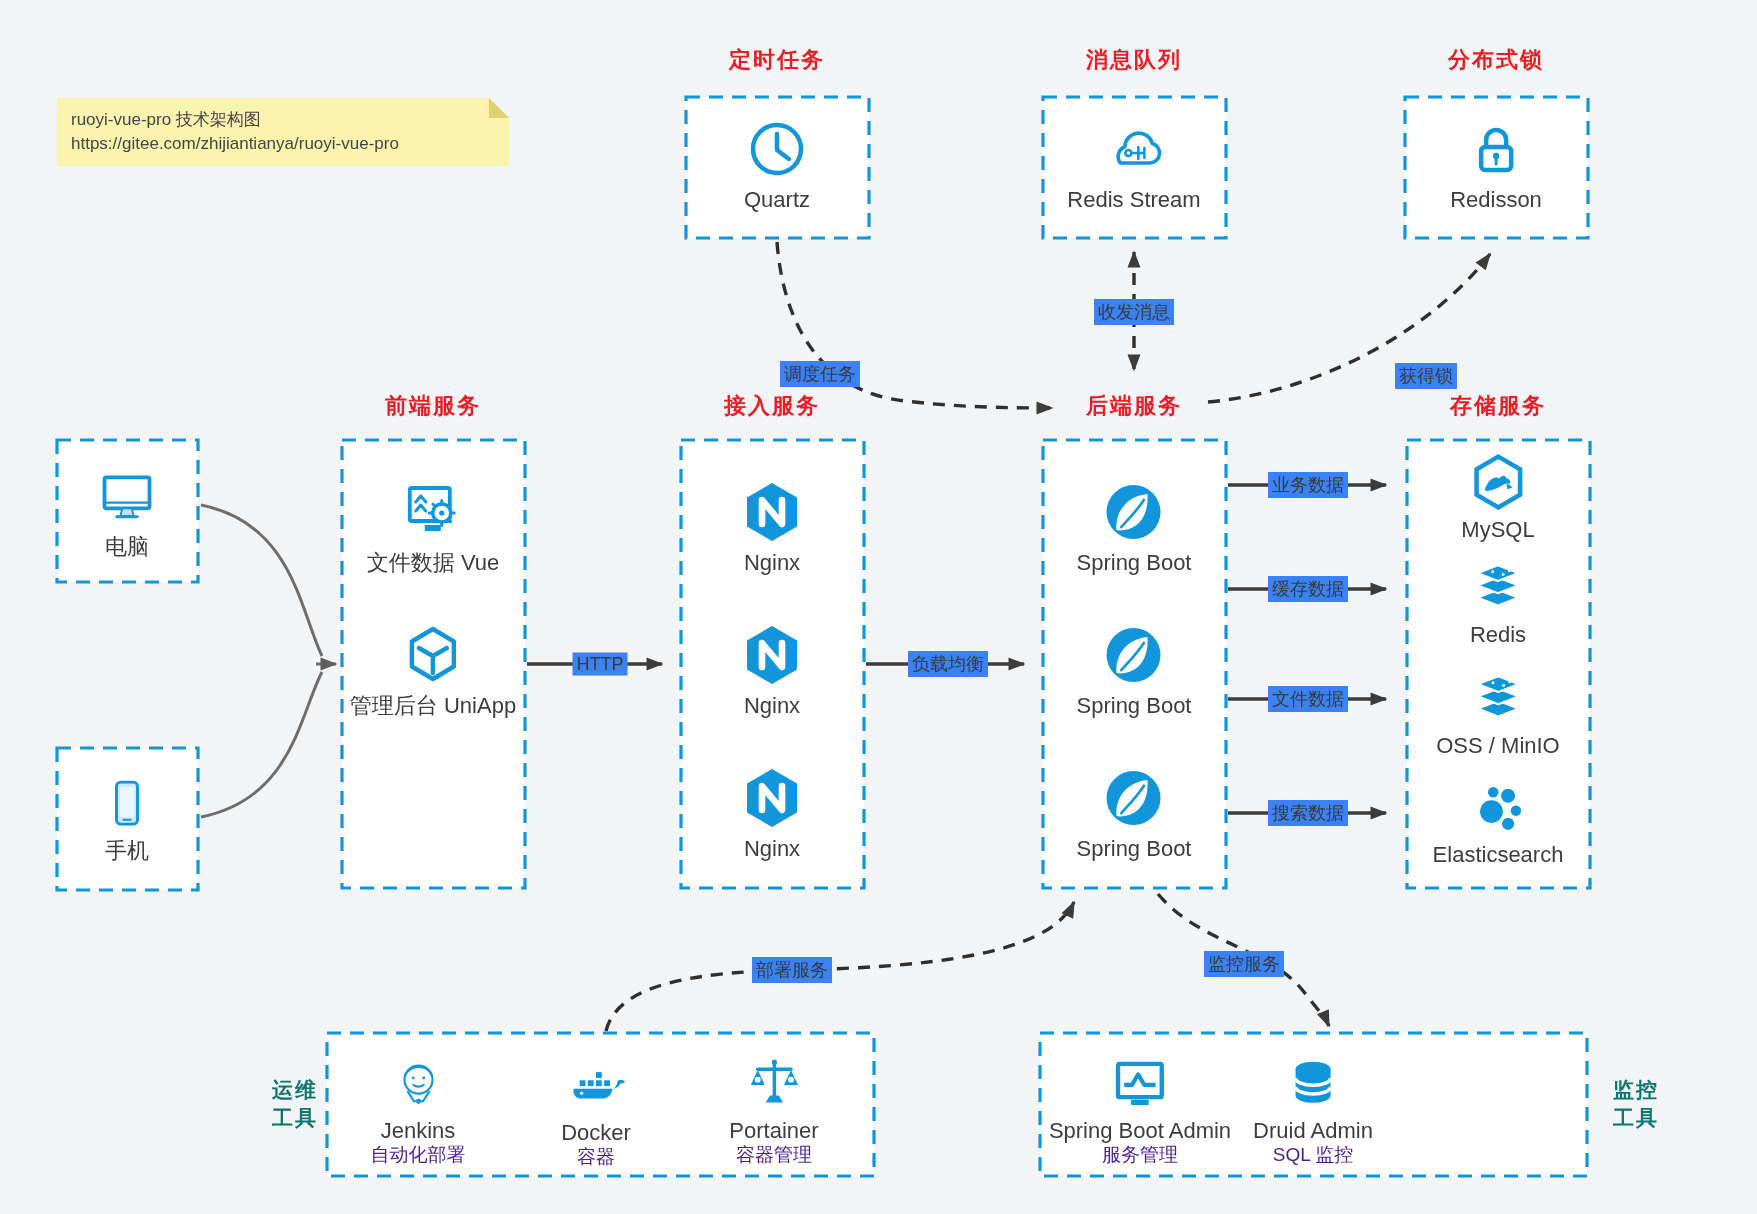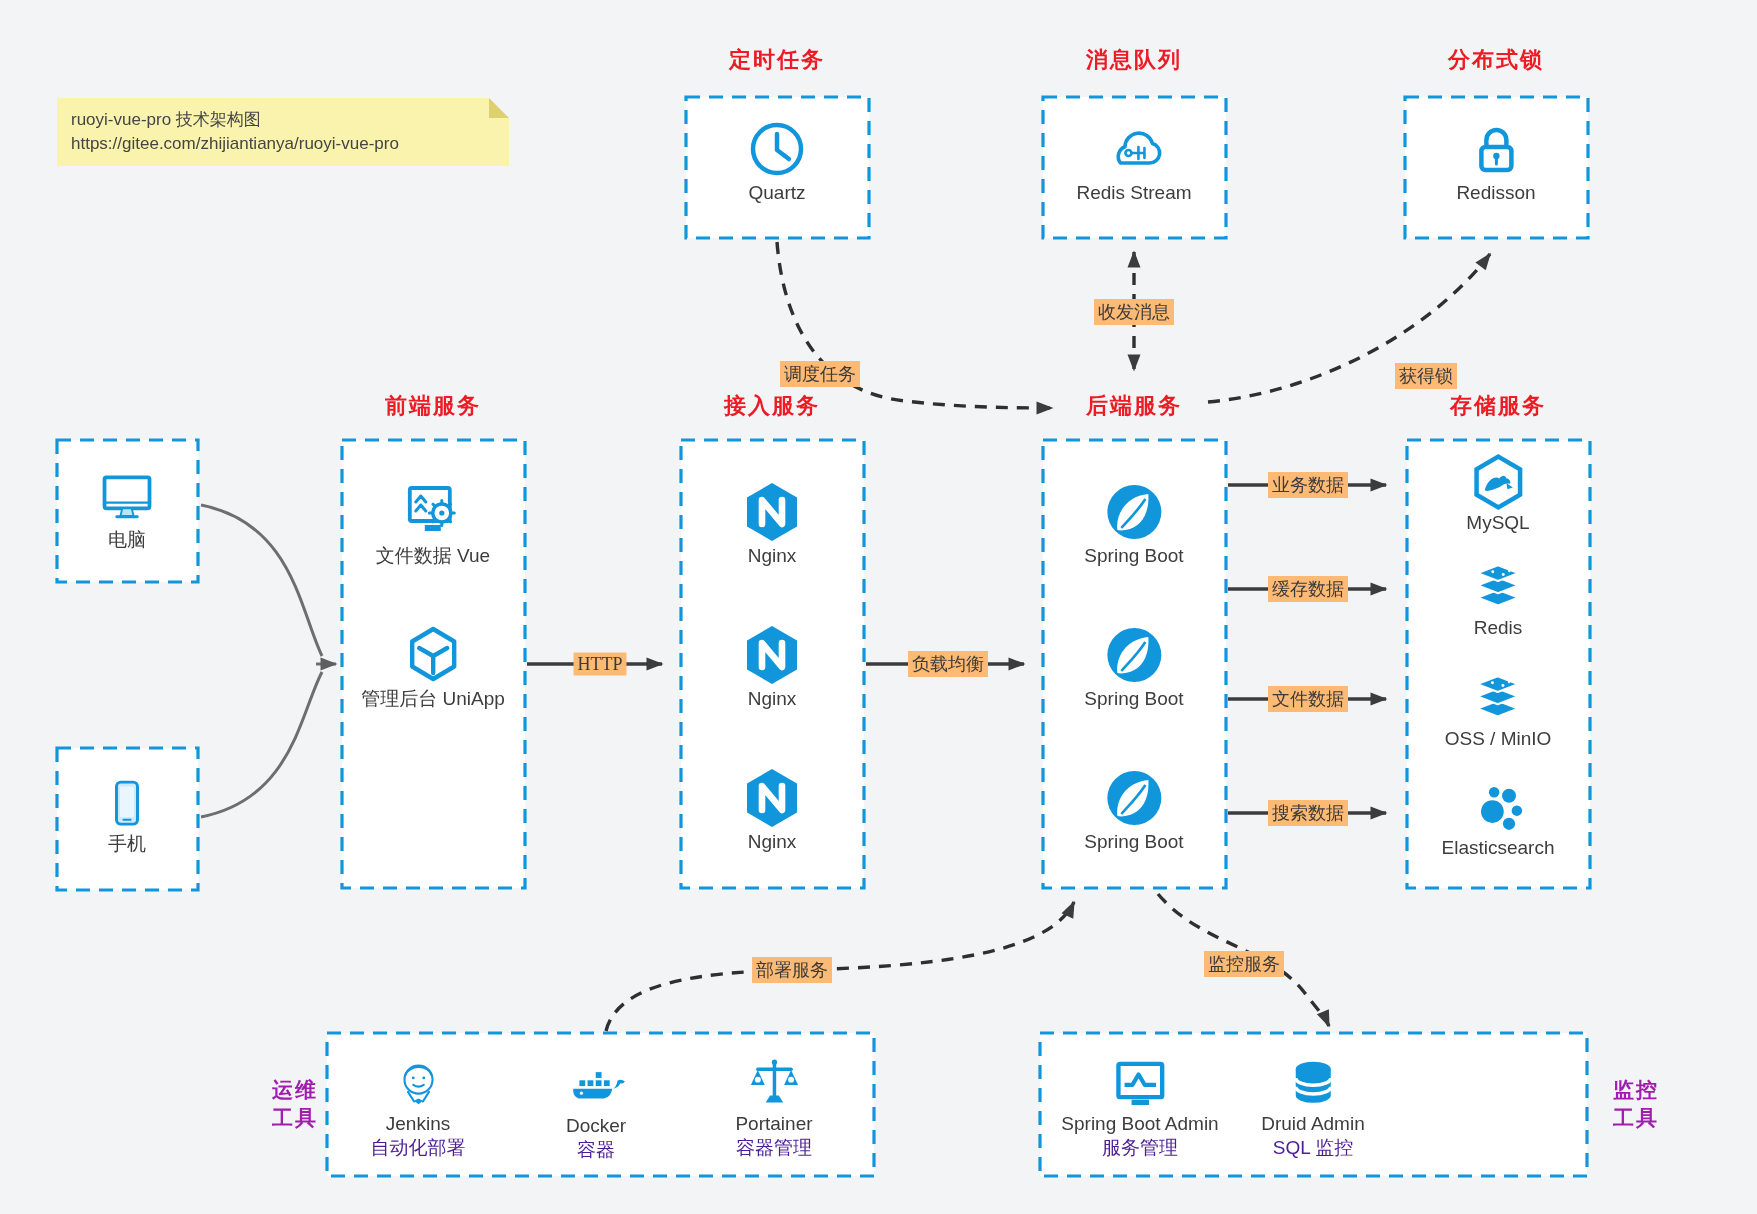--- a/index.html
+++ b/index.html
@@ -1,23 +1,23 @@
 <!DOCTYPE html>
 <html><head>
 <meta charset="utf-8">
 <style>
   html,body{margin:0;padding:0;background:#f3f4f6;font-family:"Liberation Sans",sans-serif;}
   .canvas{position:relative;width:1757px;height:1214px;background:#f3f4f6;overflow:hidden;}
   .layer{position:absolute;left:0;top:0;z-index:0;}
   .rtitle{position:absolute;z-index:2;transform:translate(-50%,-50%);color:#ed1c24;font-weight:bold;font-size:22px;letter-spacing:2px;white-space:nowrap;}
-  .rside{position:absolute;z-index:2;transform:translate(-50%,-50%);color:#a21caf;font-weight:bold;font-size:21px;width:46px;line-height:28px;text-align:center;word-break:break-all;letter-spacing:2px;}
+  .rside{position:absolute;z-index:2;transform:translate(-50%,-50%);color:#0f766e;font-weight:bold;font-size:21px;width:46px;line-height:28px;text-align:center;word-break:break-all;letter-spacing:2px;}
   .node{position:absolute;z-index:2;transform:translateX(-50%);display:flex;flex-direction:column;align-items:center;}
-  .node .lbl{font-size:19px;color:#3d3d3d;white-space:nowrap;text-align:center;line-height:24px;}
+  .node .lbl{margin-top:7px;font-size:22px;color:#3d3d3d;white-space:nowrap;text-align:center;line-height:24px;}
   .node .desc{font-size:19px;color:#4c1d95;white-space:nowrap;text-align:center;line-height:24px;}
-  .elabel{position:absolute;z-index:3;transform:translate(-50%,-50%);background:#fdba74;padding:1px 4px;font-size:18px;color:#3a3a3a;white-space:nowrap;font-family:Liberation Serif, serif;}
+  .elabel{position:absolute;z-index:3;transform:translate(-50%,-50%);background:#3b82f6;padding:1px 4px;font-size:18px;color:#3a3a3a;white-space:nowrap;}
   .note{position:absolute;left:57px;top:98px;width:452px;height:68px;background:#faf3ae;z-index:2;box-sizing:border-box;padding:10px 0 0 14px;}
   .note .nline{font-size:17px;line-height:24px;color:#454545;white-space:nowrap;}
   .note .fold{position:absolute;right:0;top:0;width:0;height:0;border-top:20px solid #f3f4f6;border-left:20px solid #ddd06e;}
   .ic{display:block;line-height:0;}
 </style>
 </head>
 <body>
 
 <div class="canvas">
 

